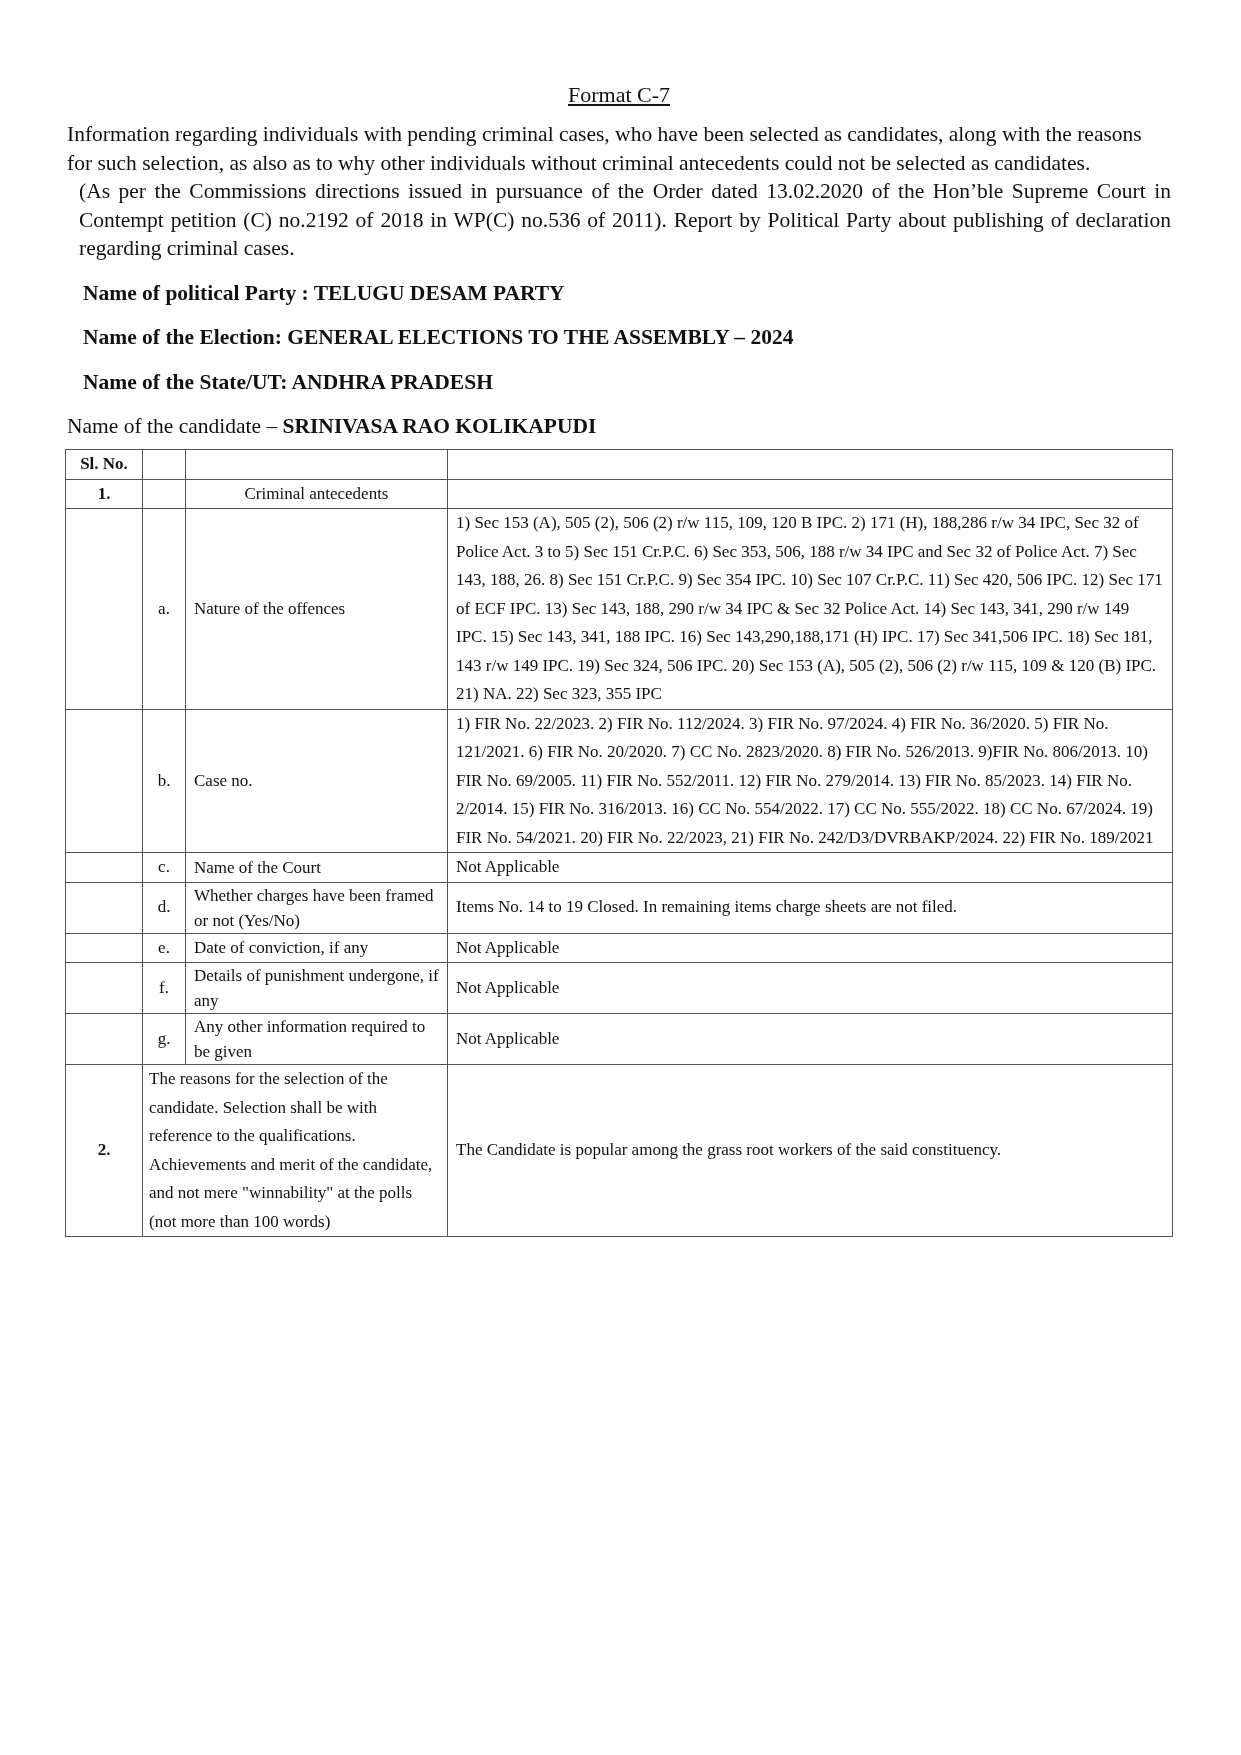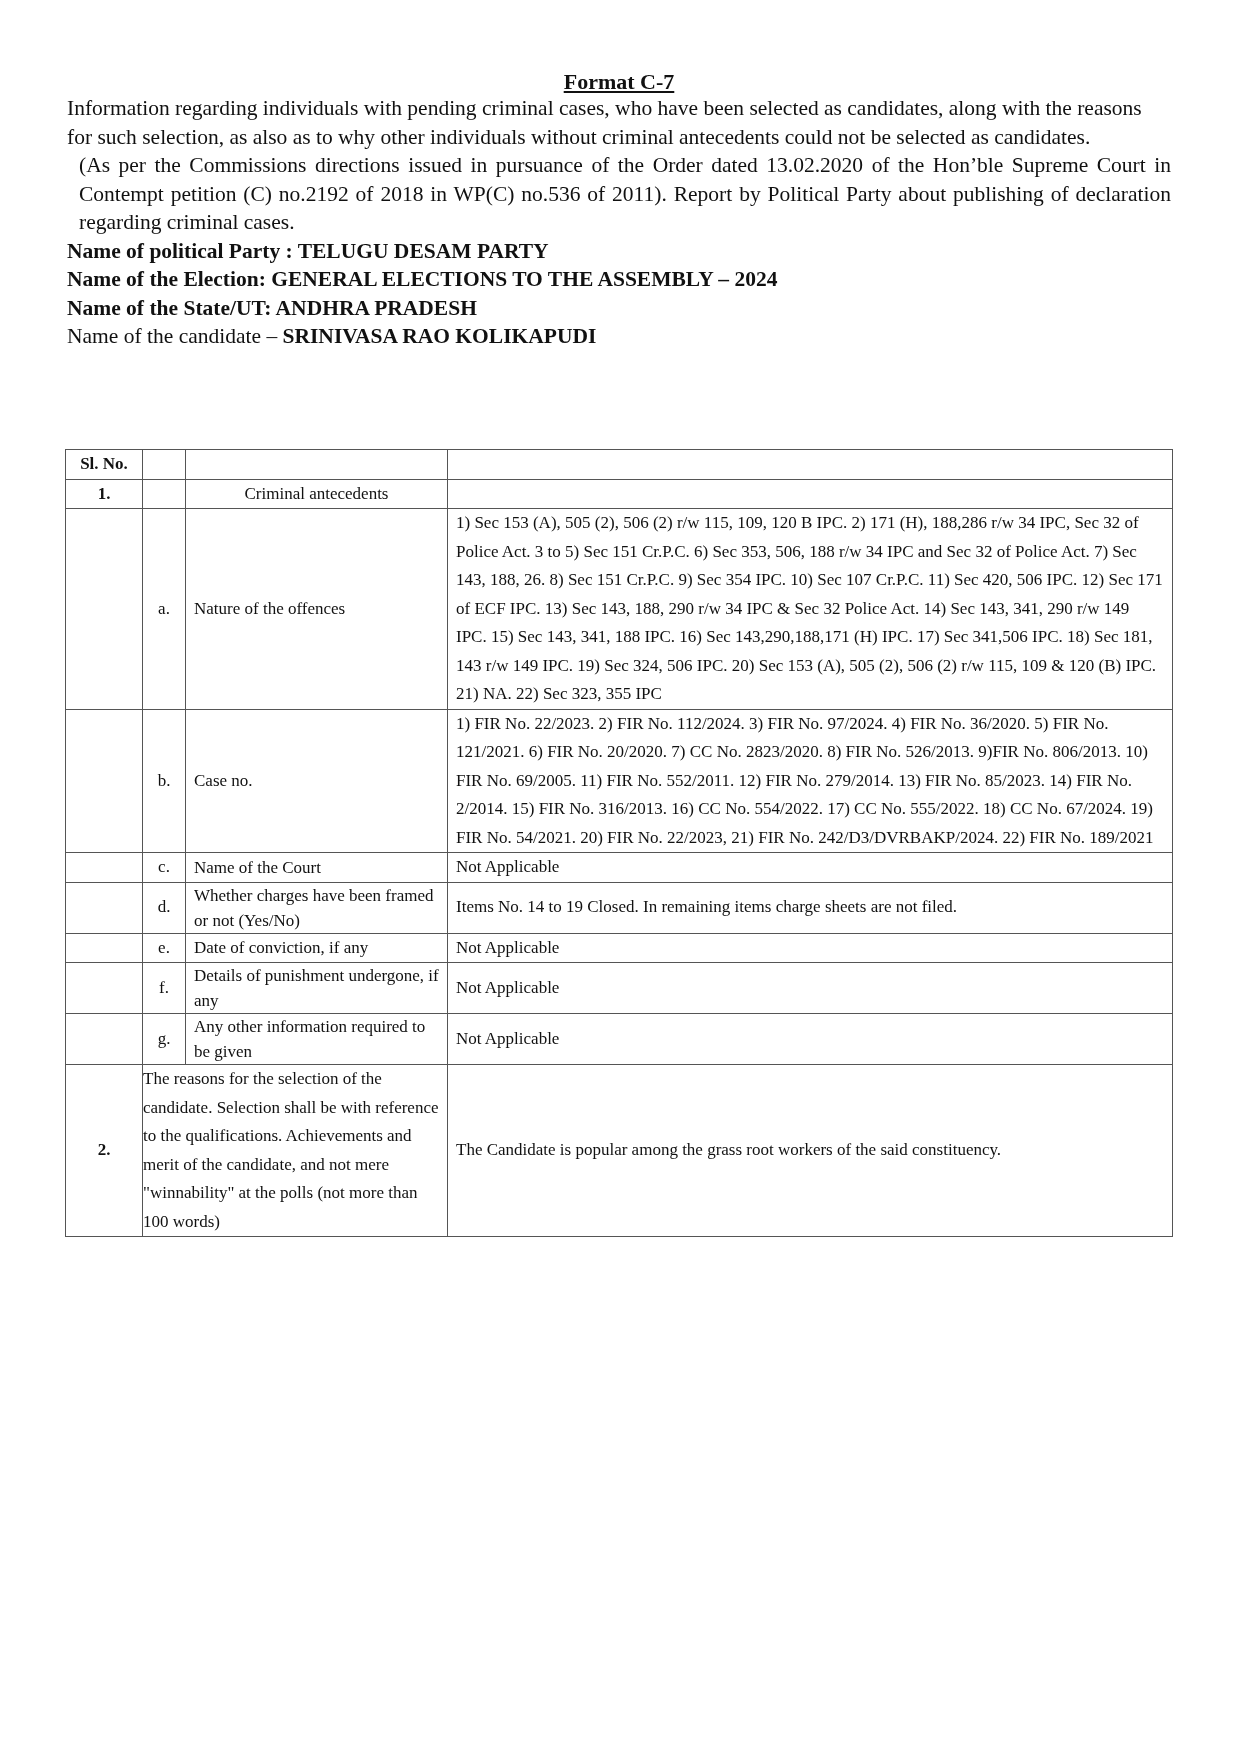--- a/index.html
+++ b/index.html
@@ -1,31 +1,31 @@
 <!DOCTYPE html>
 <html><head>
 <meta charset="utf-8">
 <style>
   html, body { margin:0; padding:0; background:#fff; }
   body { width:1241px; height:1755px; position:relative; font-family:"Liberation Serif", serif; color:#111; }
   .page { position:absolute; left:67px; top:70px; width:1104px; }
-  .title { text-align:center; font-weight:bold; font-size:22px; text-decoration:underline; line-height:24px; margin:0; }
+  .title { text-align:center; font-weight:normal; font-size:22px; text-decoration:underline; line-height:24px; margin:13px; }
   .subtitle { font-style:italic; font-weight:bold; font-size:22px; line-height:28px; margin:0 0 0 44px; }
   .para { font-size:21.5px; line-height:28.5px; margin:0; }
   .justify { text-align:justify;margin-left:12px; }
-  .bold-line { font-weight:bold; font-size:21.5px; line-height:28.5px; margin:0; }
+  .bold-line { font-weight:bold; font-size:21.5px; line-height:28.5px; margin:16px; }
   .indent { padding-left:115px; }
   table { border-collapse:collapse; width:1108px; position:absolute; left:65px; top:449px; font-size:17px; }
   td { border:1.5px solid #555; vertical-align:middle; padding:0 8px; line-height:28.5px; }
   .c1 { width:68px; text-align:center; font-weight:bold; padding:0 4px; }
   .c2 { width:34px; text-align:center; padding:0 4px; }
   .c3 { width:245px; }
   .c4 { }
   .lbl { line-height:25px; }
-  .reason { line-height:28.5px; padding-left:0; }
+  .reason { line-height:28.5px; padding-left:6px; }
 </style>
 </head>
 <body>
 
 <div class="page">
   <p class="title">Format C-7</p>
   <p class="para">Information regarding individuals with pending criminal cases, who have been selected as candidates, along with the reasons for such selection, as also as to why other individuals without criminal antecedents could not be selected as candidates.</p>
   <p class="para justify">(As per the Commissions directions issued in pursuance of the Order dated 13.02.2020 of the Hon’ble Supreme Court in Contempt petition (C) no.2192 of 2018 in WP(C) no.536 of 2011). Report by Political Party about publishing of declaration regarding criminal cases.</p>
   <p class="bold-line">
     <span>Name of political Party : </span><span>TELUGU DESAM PARTY</span>

